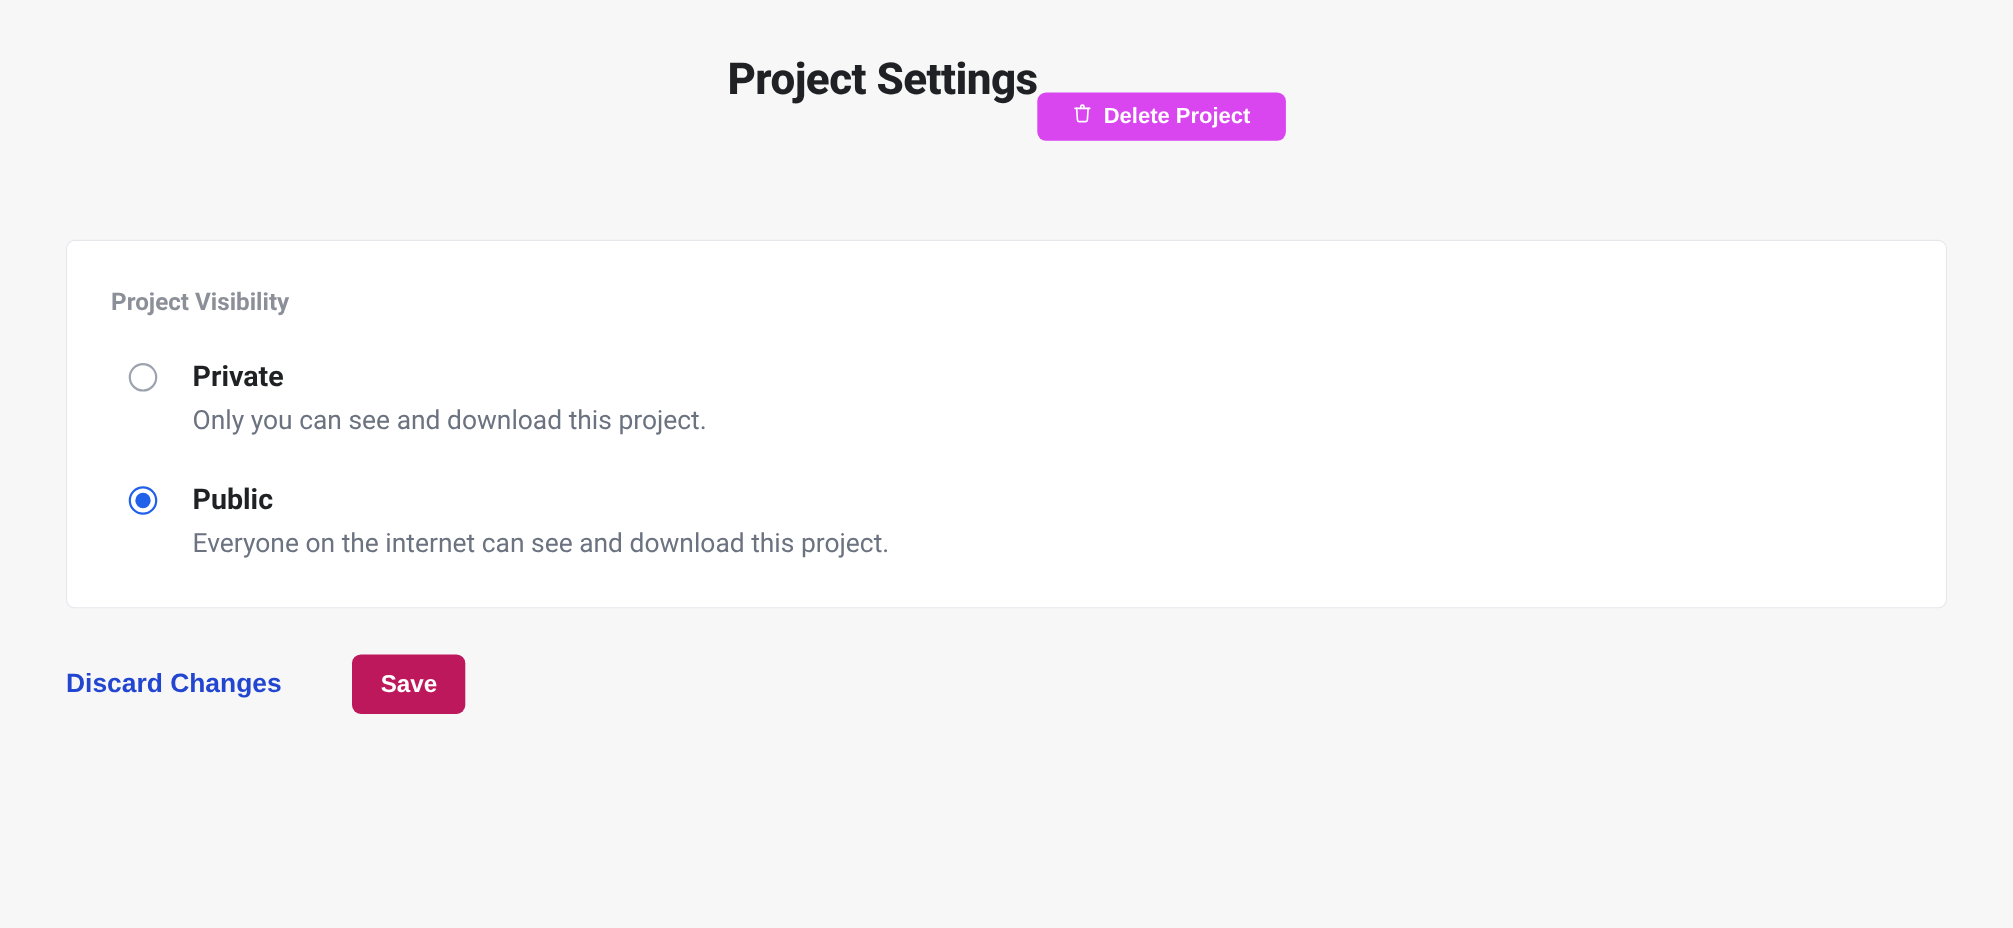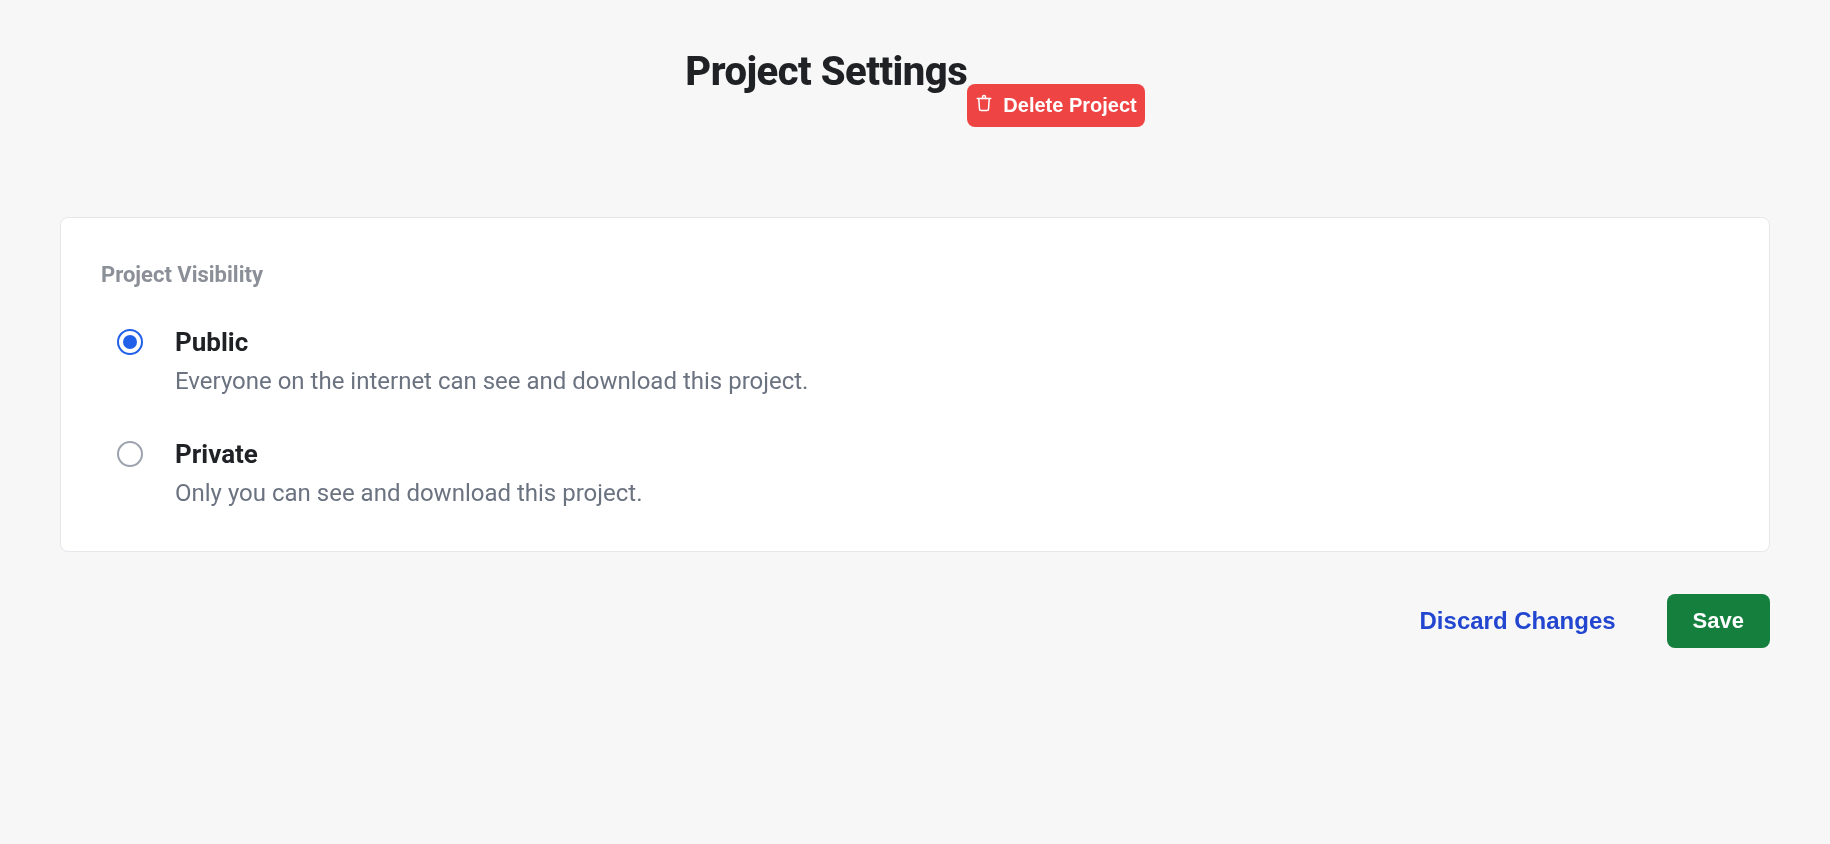--- a/index.html
+++ b/index.html
@@ -33,25 +33,25 @@
     .page-subtitle {
       font-size: 24px;
       color: #6b7280;
       margin-top: 10px;
       font-weight: 400;
     }
     .delete-btn {
       display: inline-flex;
       align-items: center;
       gap: 10px;
-      background-color: #ef4444;
+      background-color: #d946ef;
       color: #ffffff;
       border: none;
       border-radius: 8px;
-      padding: 10px 8px;
+      padding: 10px 32px;
       font-size: 20px;
       font-weight: 700;
       cursor: pointer;
       margin-top: 36px;
     }
     .delete-btn svg {
       width: 18px;
       height: 18px;
       stroke: #ffffff;
       fill: none;
@@ -115,35 +115,34 @@
       color: #1f2124;
     }
     .radio-description {
       font-size: 24px;
       color: #6b7280;
       margin-top: 10px;
       font-weight: 400;
     }
     .footer {
       display: flex;
-      justify-content: flex-end;
       align-items: center;
-      gap: 51px;
+      gap: 64px;
       margin-top: 42px;
     }
     .discard-btn {
       background: none;
       border: none;
       color: #2246cf;
       font-size: 24px;
       font-weight: 700;
       cursor: pointer;
     }
     .save-btn {
-      background-color: #15803d;
+      background-color: #be185d;
       color: #ffffff;
       border: none;
       border-radius: 8px;
       padding: 14px 26px;
       font-size: 22px;
       font-weight: 700;
       cursor: pointer;
     }
   </style>
 </head>
@@ -163,32 +162,32 @@
     </span>
     <span>Delete Project</span>
   </button>
 </div>
 
 <div class="card">
   <h2 class="card-title">Project Visibility</h2>
   <div class="radio-group">
 
     <label class="radio-option">
+      <input type="radio" name="visibility" value="private" class="radio-input" style="">
+      <span class="radio-text">
+        <span class="radio-label">Private</span>
+        <span class="radio-description">Only you can see and download this project.</span>
+      </span>
+    </label>
+
+    <label class="radio-option">
       <input type="radio" name="visibility" value="public" class="radio-input" checked="" style="">
       <span class="radio-text">
         <span class="radio-label">Public</span>
         <span class="radio-description">Everyone on the internet can see and download this project.</span>
-      </span>
-    </label>
-
-    <label class="radio-option">
-      <input type="radio" name="visibility" value="private" class="radio-input" style="">
-      <span class="radio-text">
-        <span class="radio-label">Private</span>
-        <span class="radio-description">Only you can see and download this project.</span>
       </span>
     </label>
 
   </div>
 </div>
 
 <div class="footer">
   <button class="discard-btn">Discard Changes</button>
   <button class="save-btn">Save</button>
 </div>

